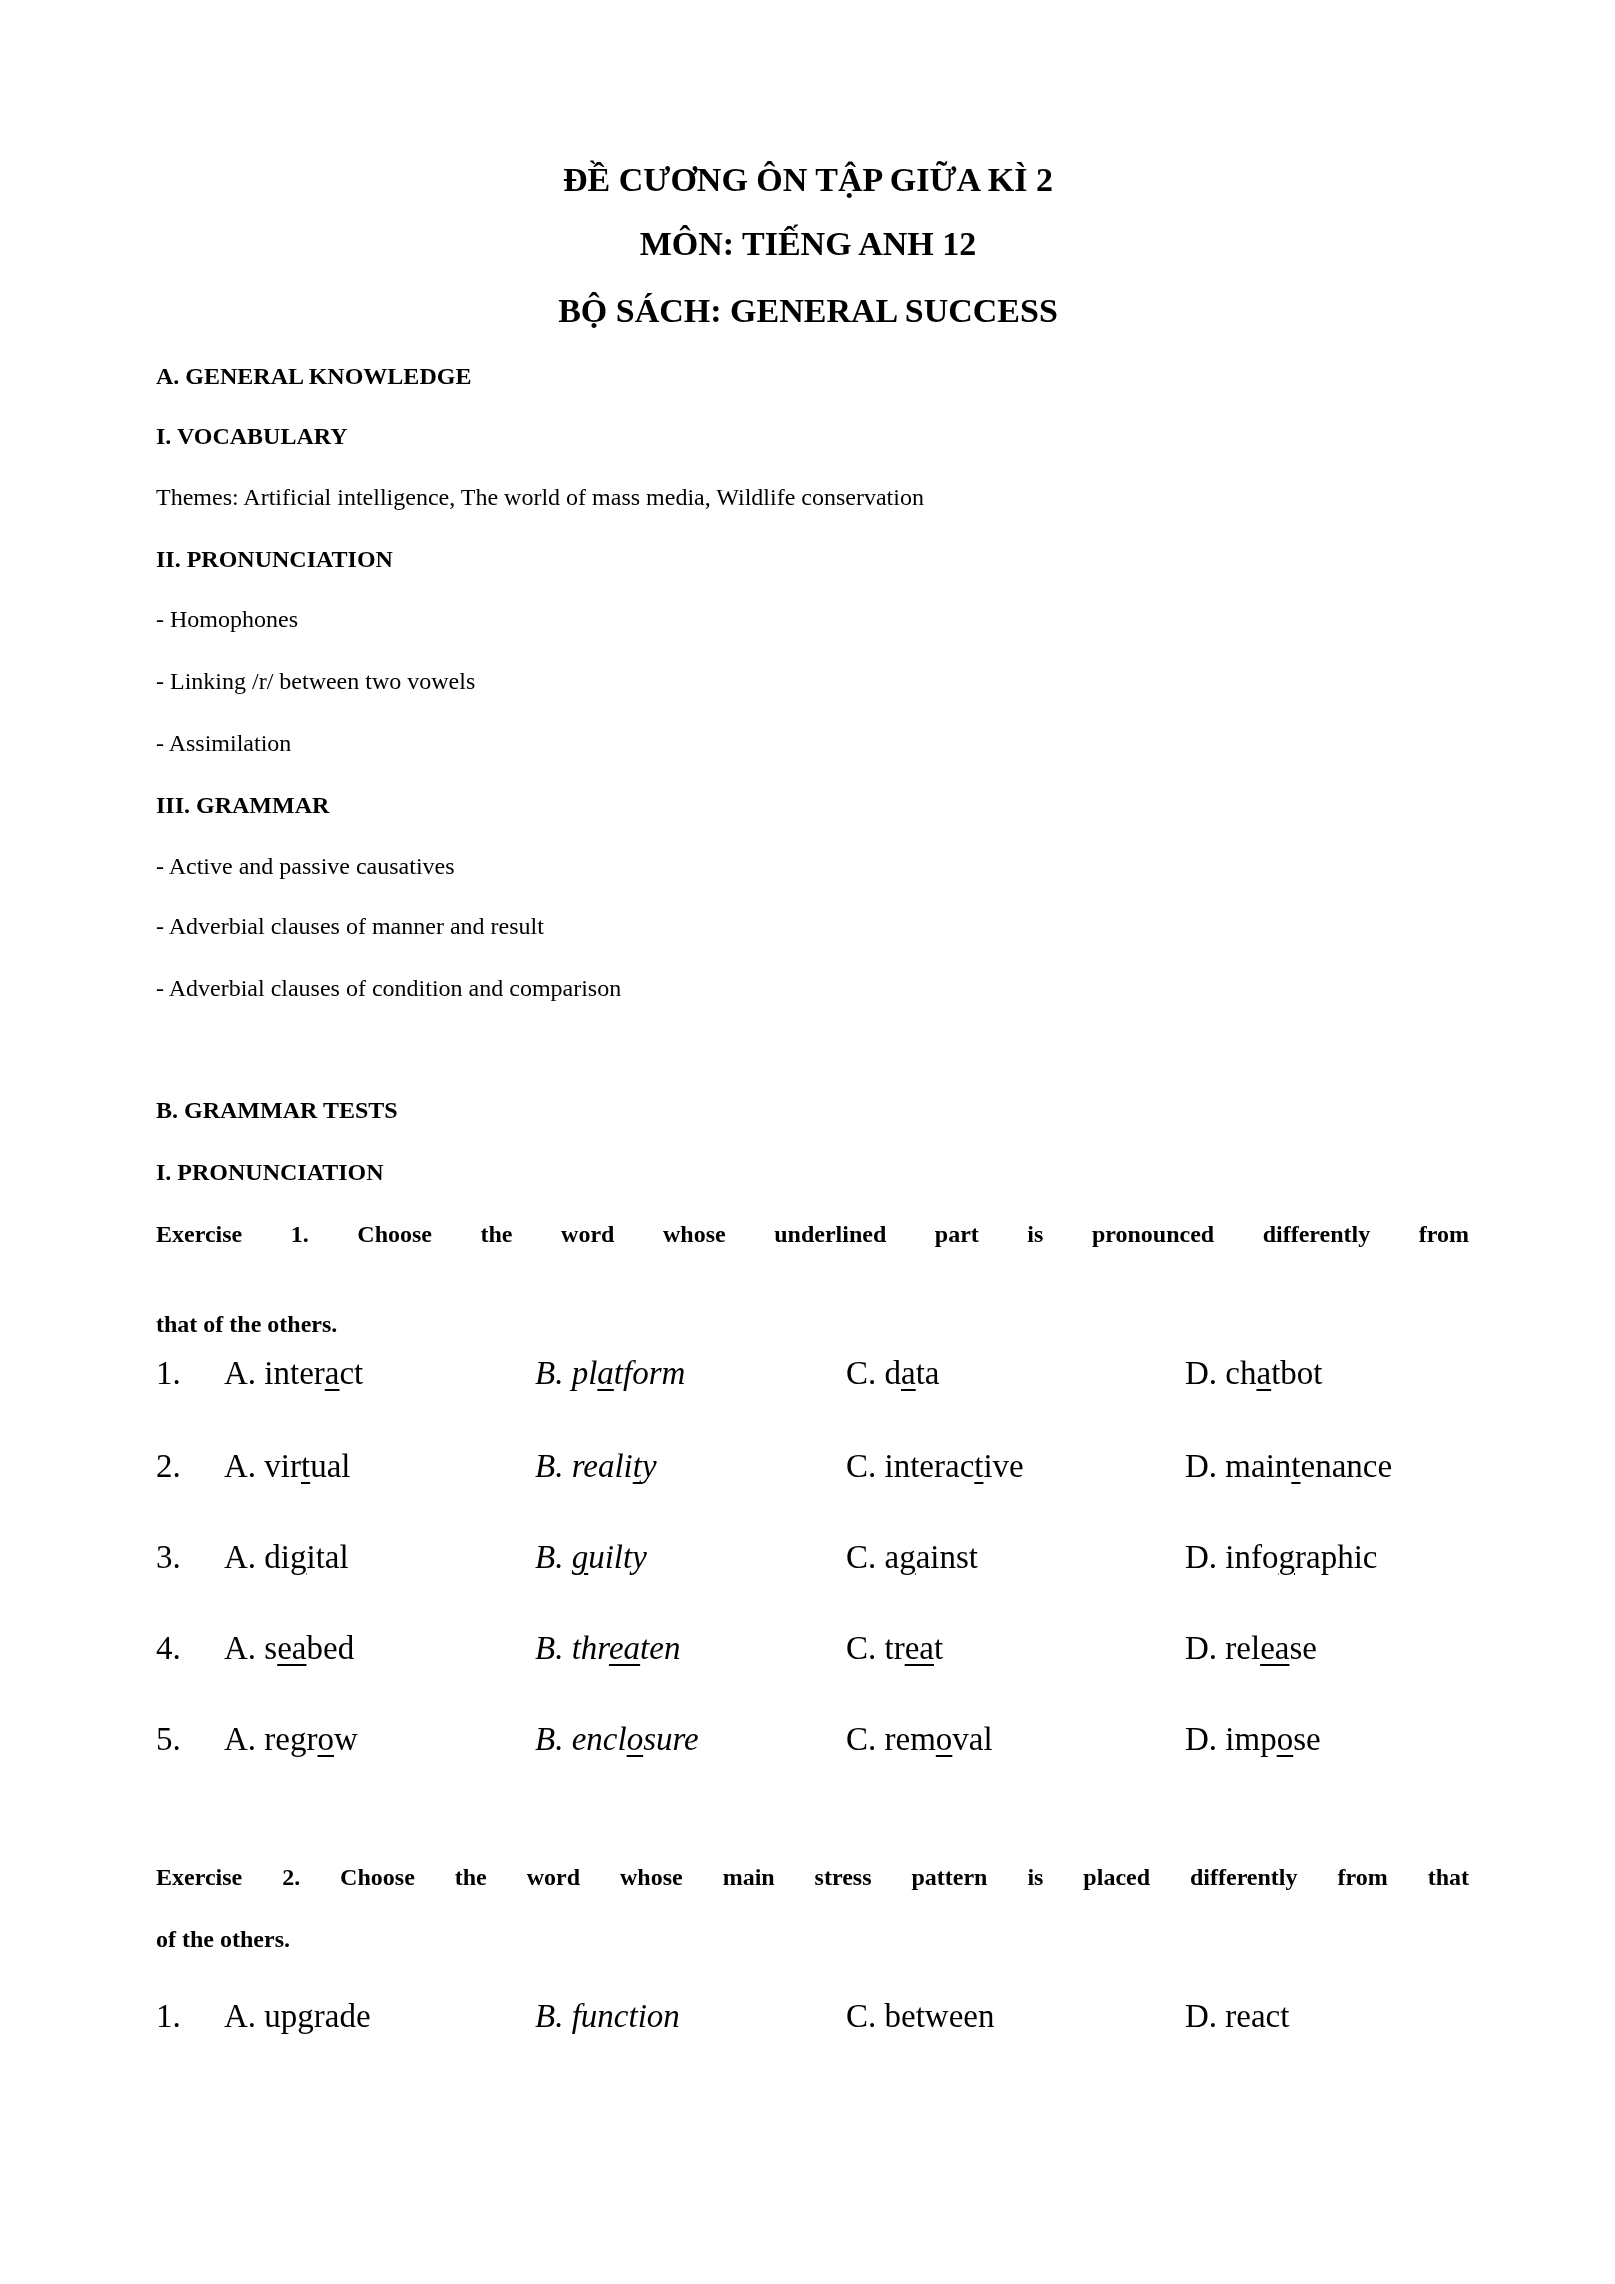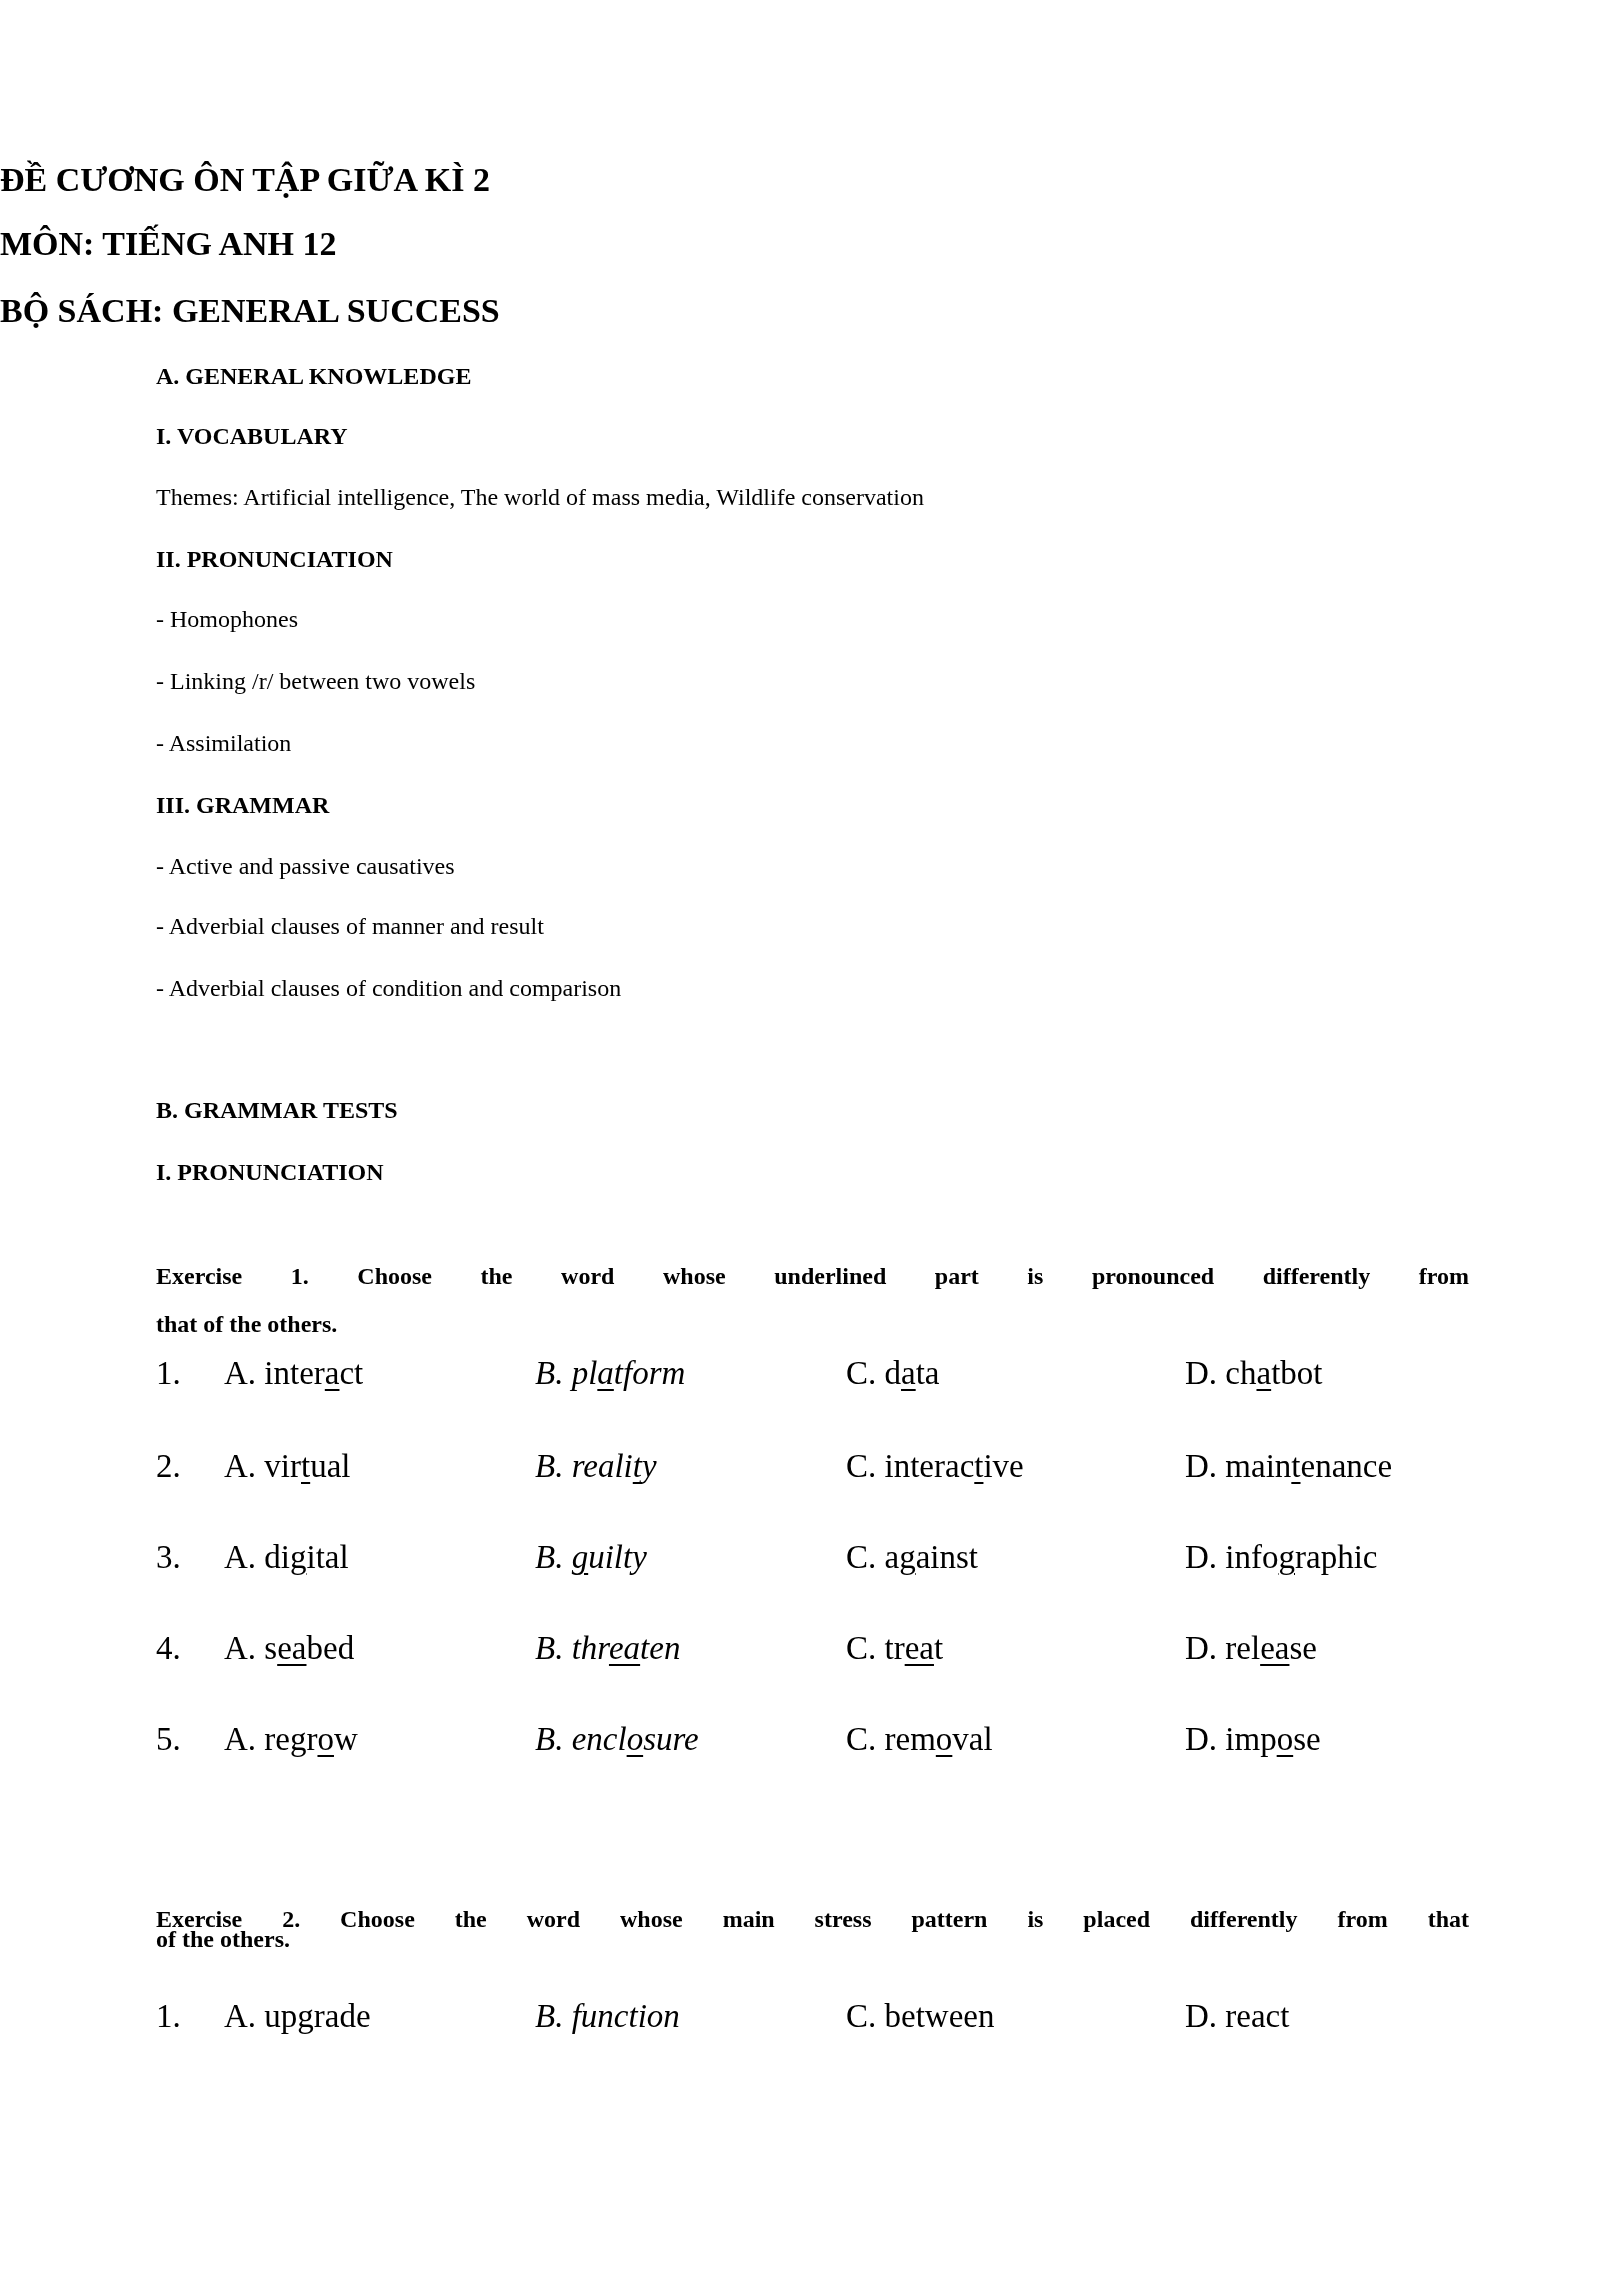--- a/index.html
+++ b/index.html
@@ -1,21 +1,21 @@
 <!DOCTYPE html>
 <html style="font-size:12.5px"><head>
   <meta charset="utf-8">
   <style>
     html, body { margin: 0; padding: 0; background: #ffffff; }
     body { width: 1616px; height: 2284px; position: relative; overflow: hidden;
            font-family: "Liberation Serif", "DejaVu Serif", serif; color: #000; }
     .line { position: absolute; left: 156px; font-size: 24px; line-height: 41px; white-space: nowrap; }
     .bold { font-weight: bold; }
-    .center { left: 0; width: 1616px; text-align: left; font-weight: bold; font-size: 34px; }
-    .justify { width: 1313px; text-align: justify; text-align-last: justify; margin-top: 42px; }
+    .center { left: 0; width: 1616px; text-align: center; font-weight: bold; font-size: 34px; }
+    .justify { width: 1313px; text-align: justify; text-align-last: justify; }
     .opt-row { position: absolute; left: 156px; width: 1328px; height: 41px; font-size: 33px; line-height: 41px; }
     .opt-num { position: absolute; left: 0; }
     .opt { position: absolute; text-align: center; }
     .opt.a { left: 68px; } .opt.b { left: 379px; font-style: italic; } .opt.c { left: 690px; } .opt.d { left: 1001px; margin-left: 28px; }
     u { text-decoration: underline; text-underline-offset: 4.7px; text-decoration-thickness: 1.6px; }
   </style>
 </head>
 <body>
 
 <div class="line center" style="top:159px">ĐỀ CƯƠNG ÔN TẬP GIỮA KÌ 2</div>

